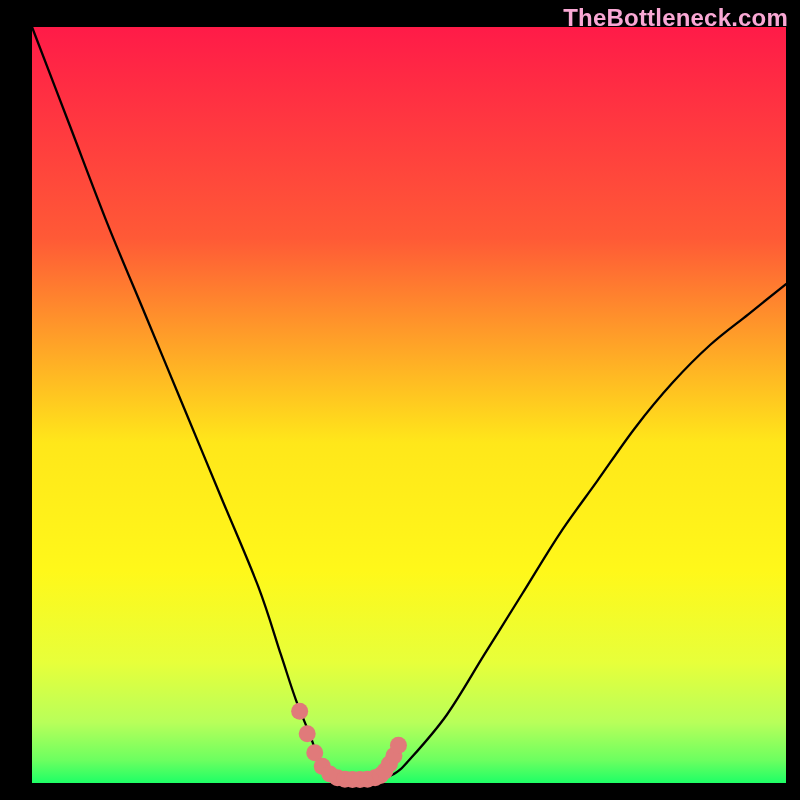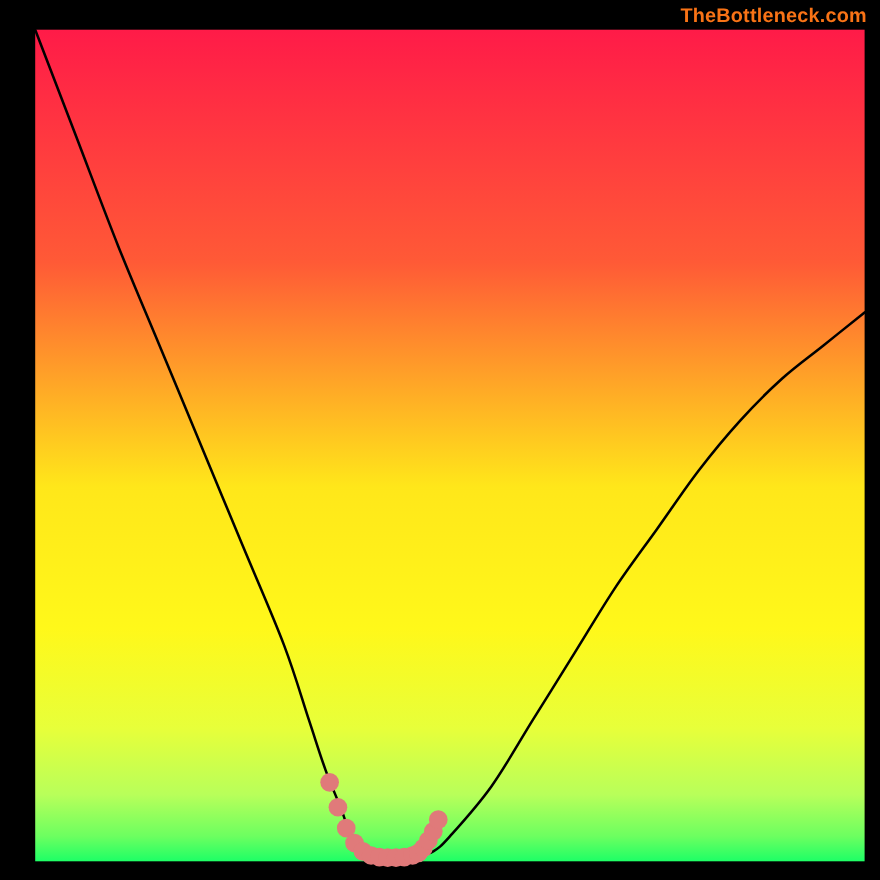--- a/index.html
+++ b/index.html
@@ -14,23 +14,23 @@
     position: relative;
     width: 800px;
     height: 800px;
     background: #000000;
   }
   .watermark {
     position: absolute;
     top: 4px;
     right: 12px;
     font-family: Arial, Helvetica, sans-serif;
-    font-size: 18px;
+    font-size: 24px;
     font-weight: 600;
-    color: #f97316;
+    color: #f9a8d4;
     letter-spacing: 0.2px;
     z-index: 10;
   }
   svg.chart {
     position: absolute;
     left: 0;
     top: 0;
   }
 </style>
 </head>

